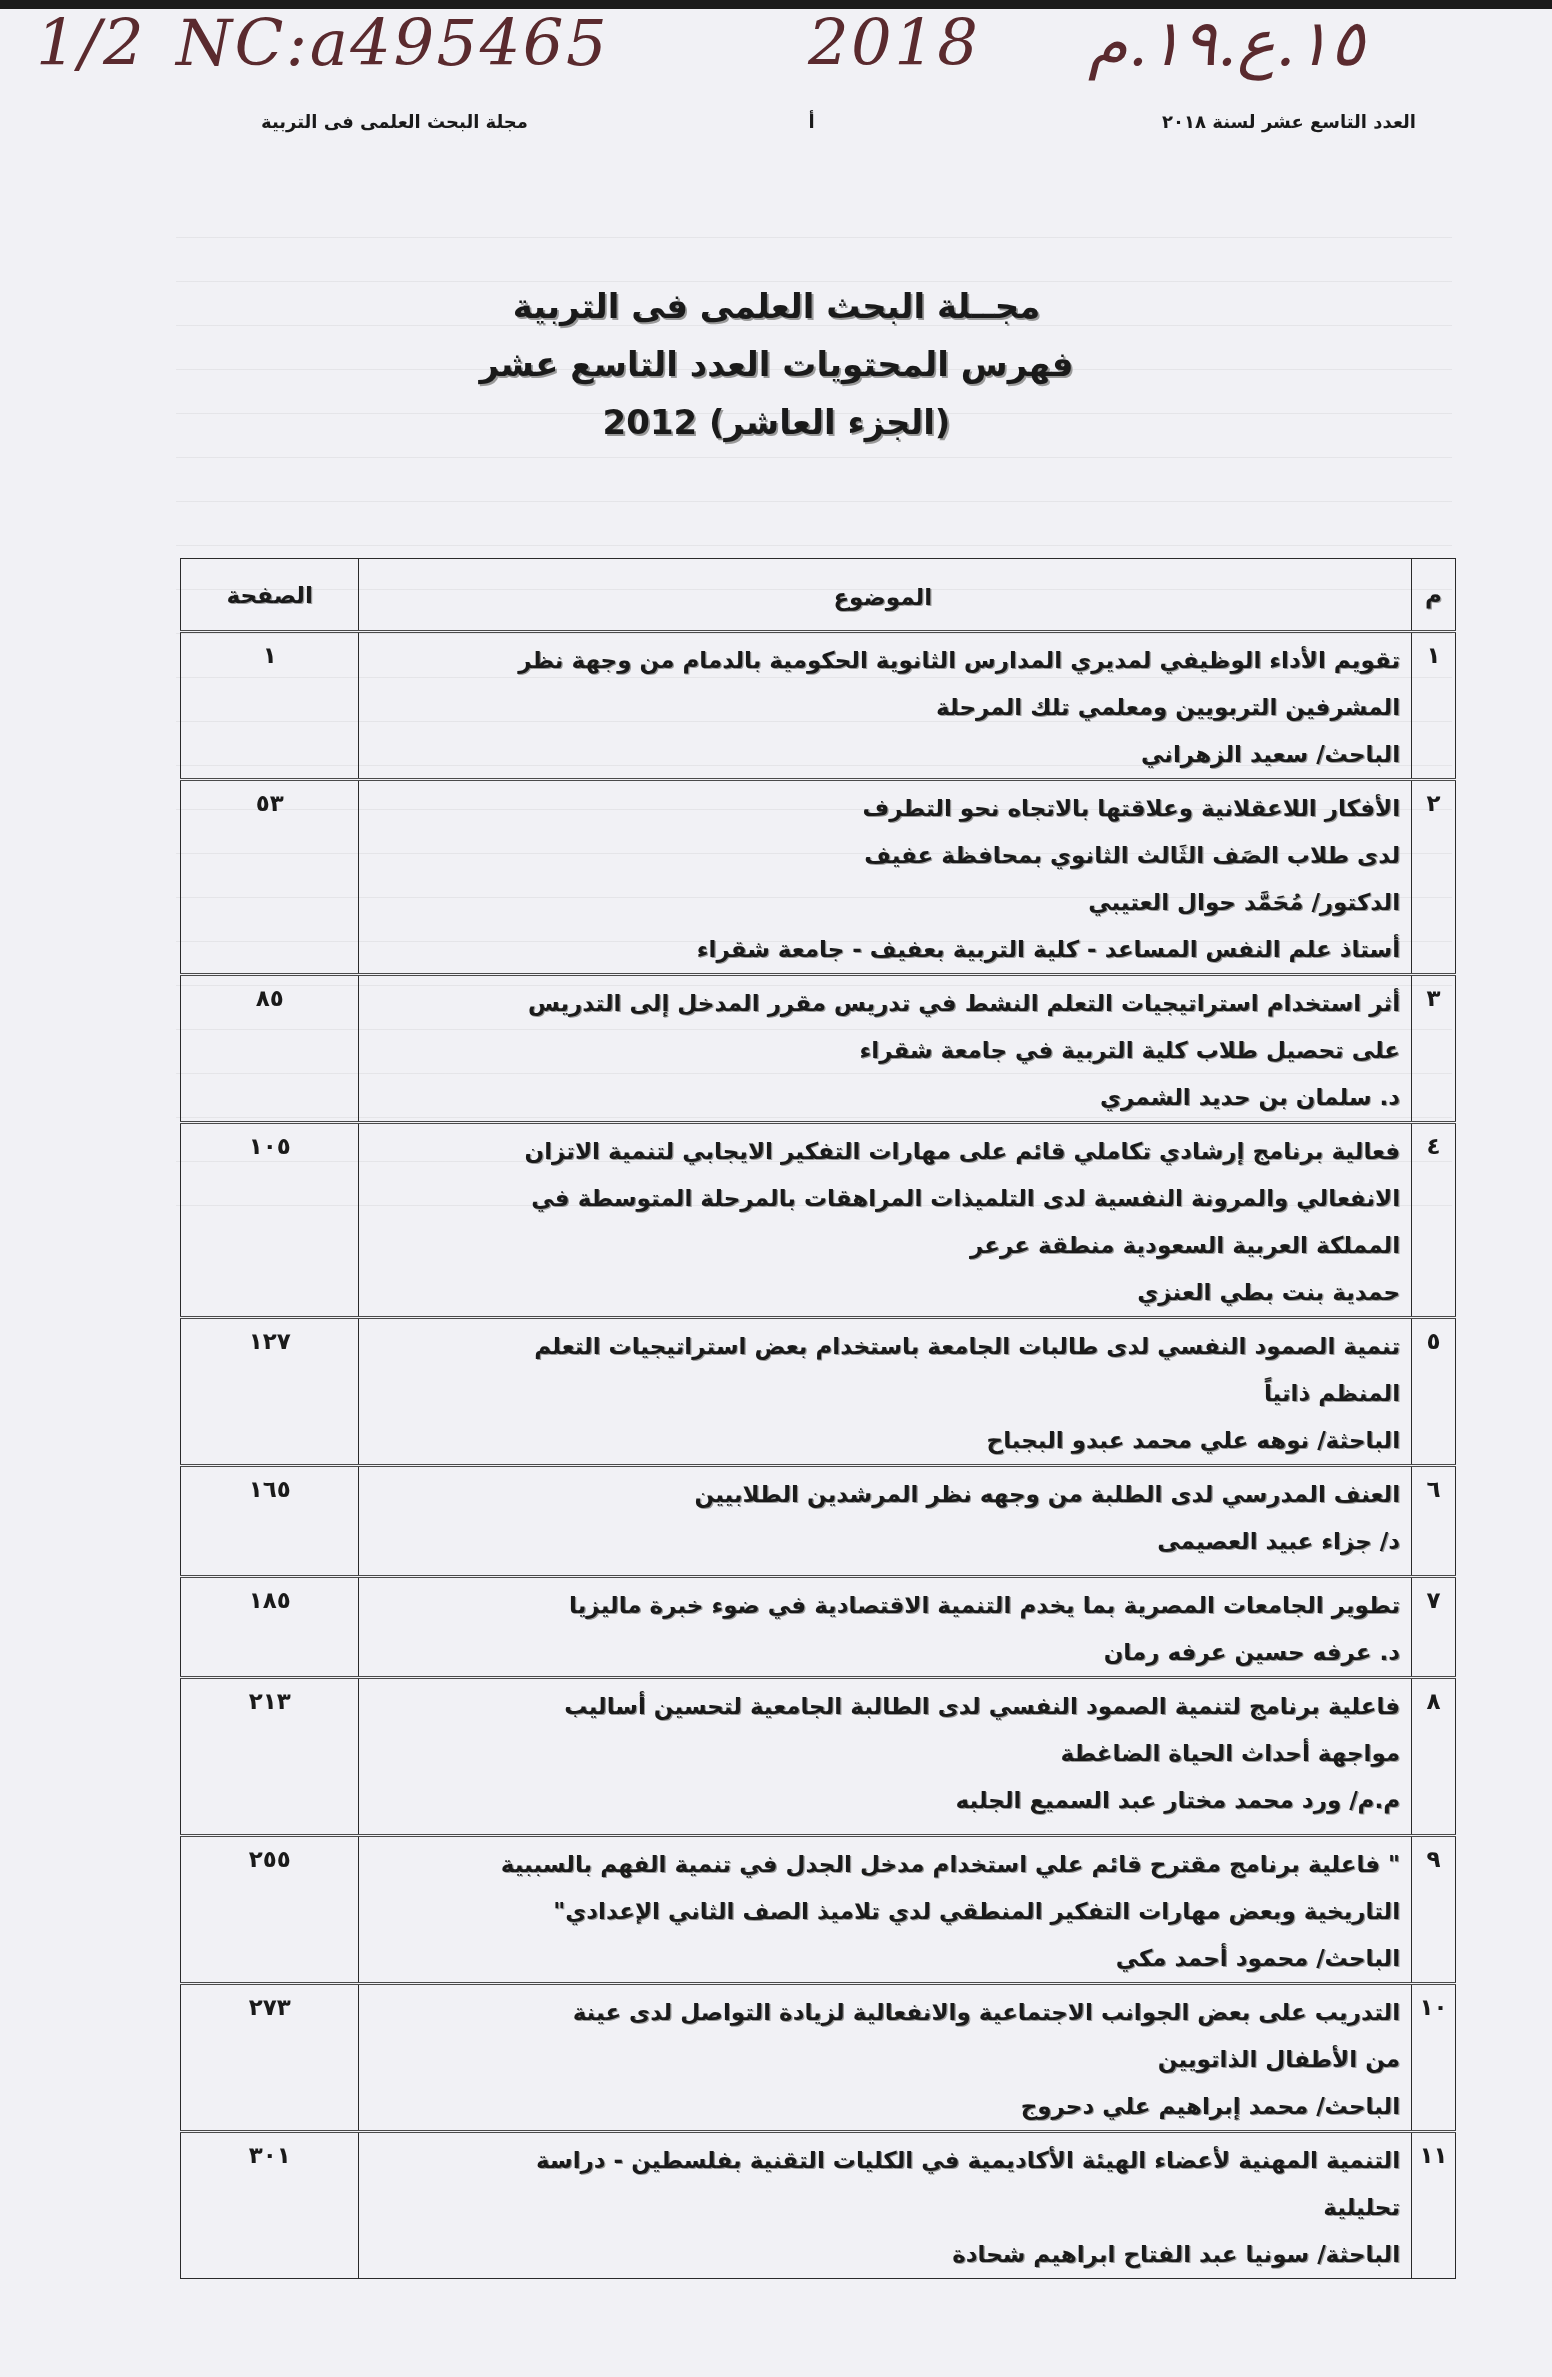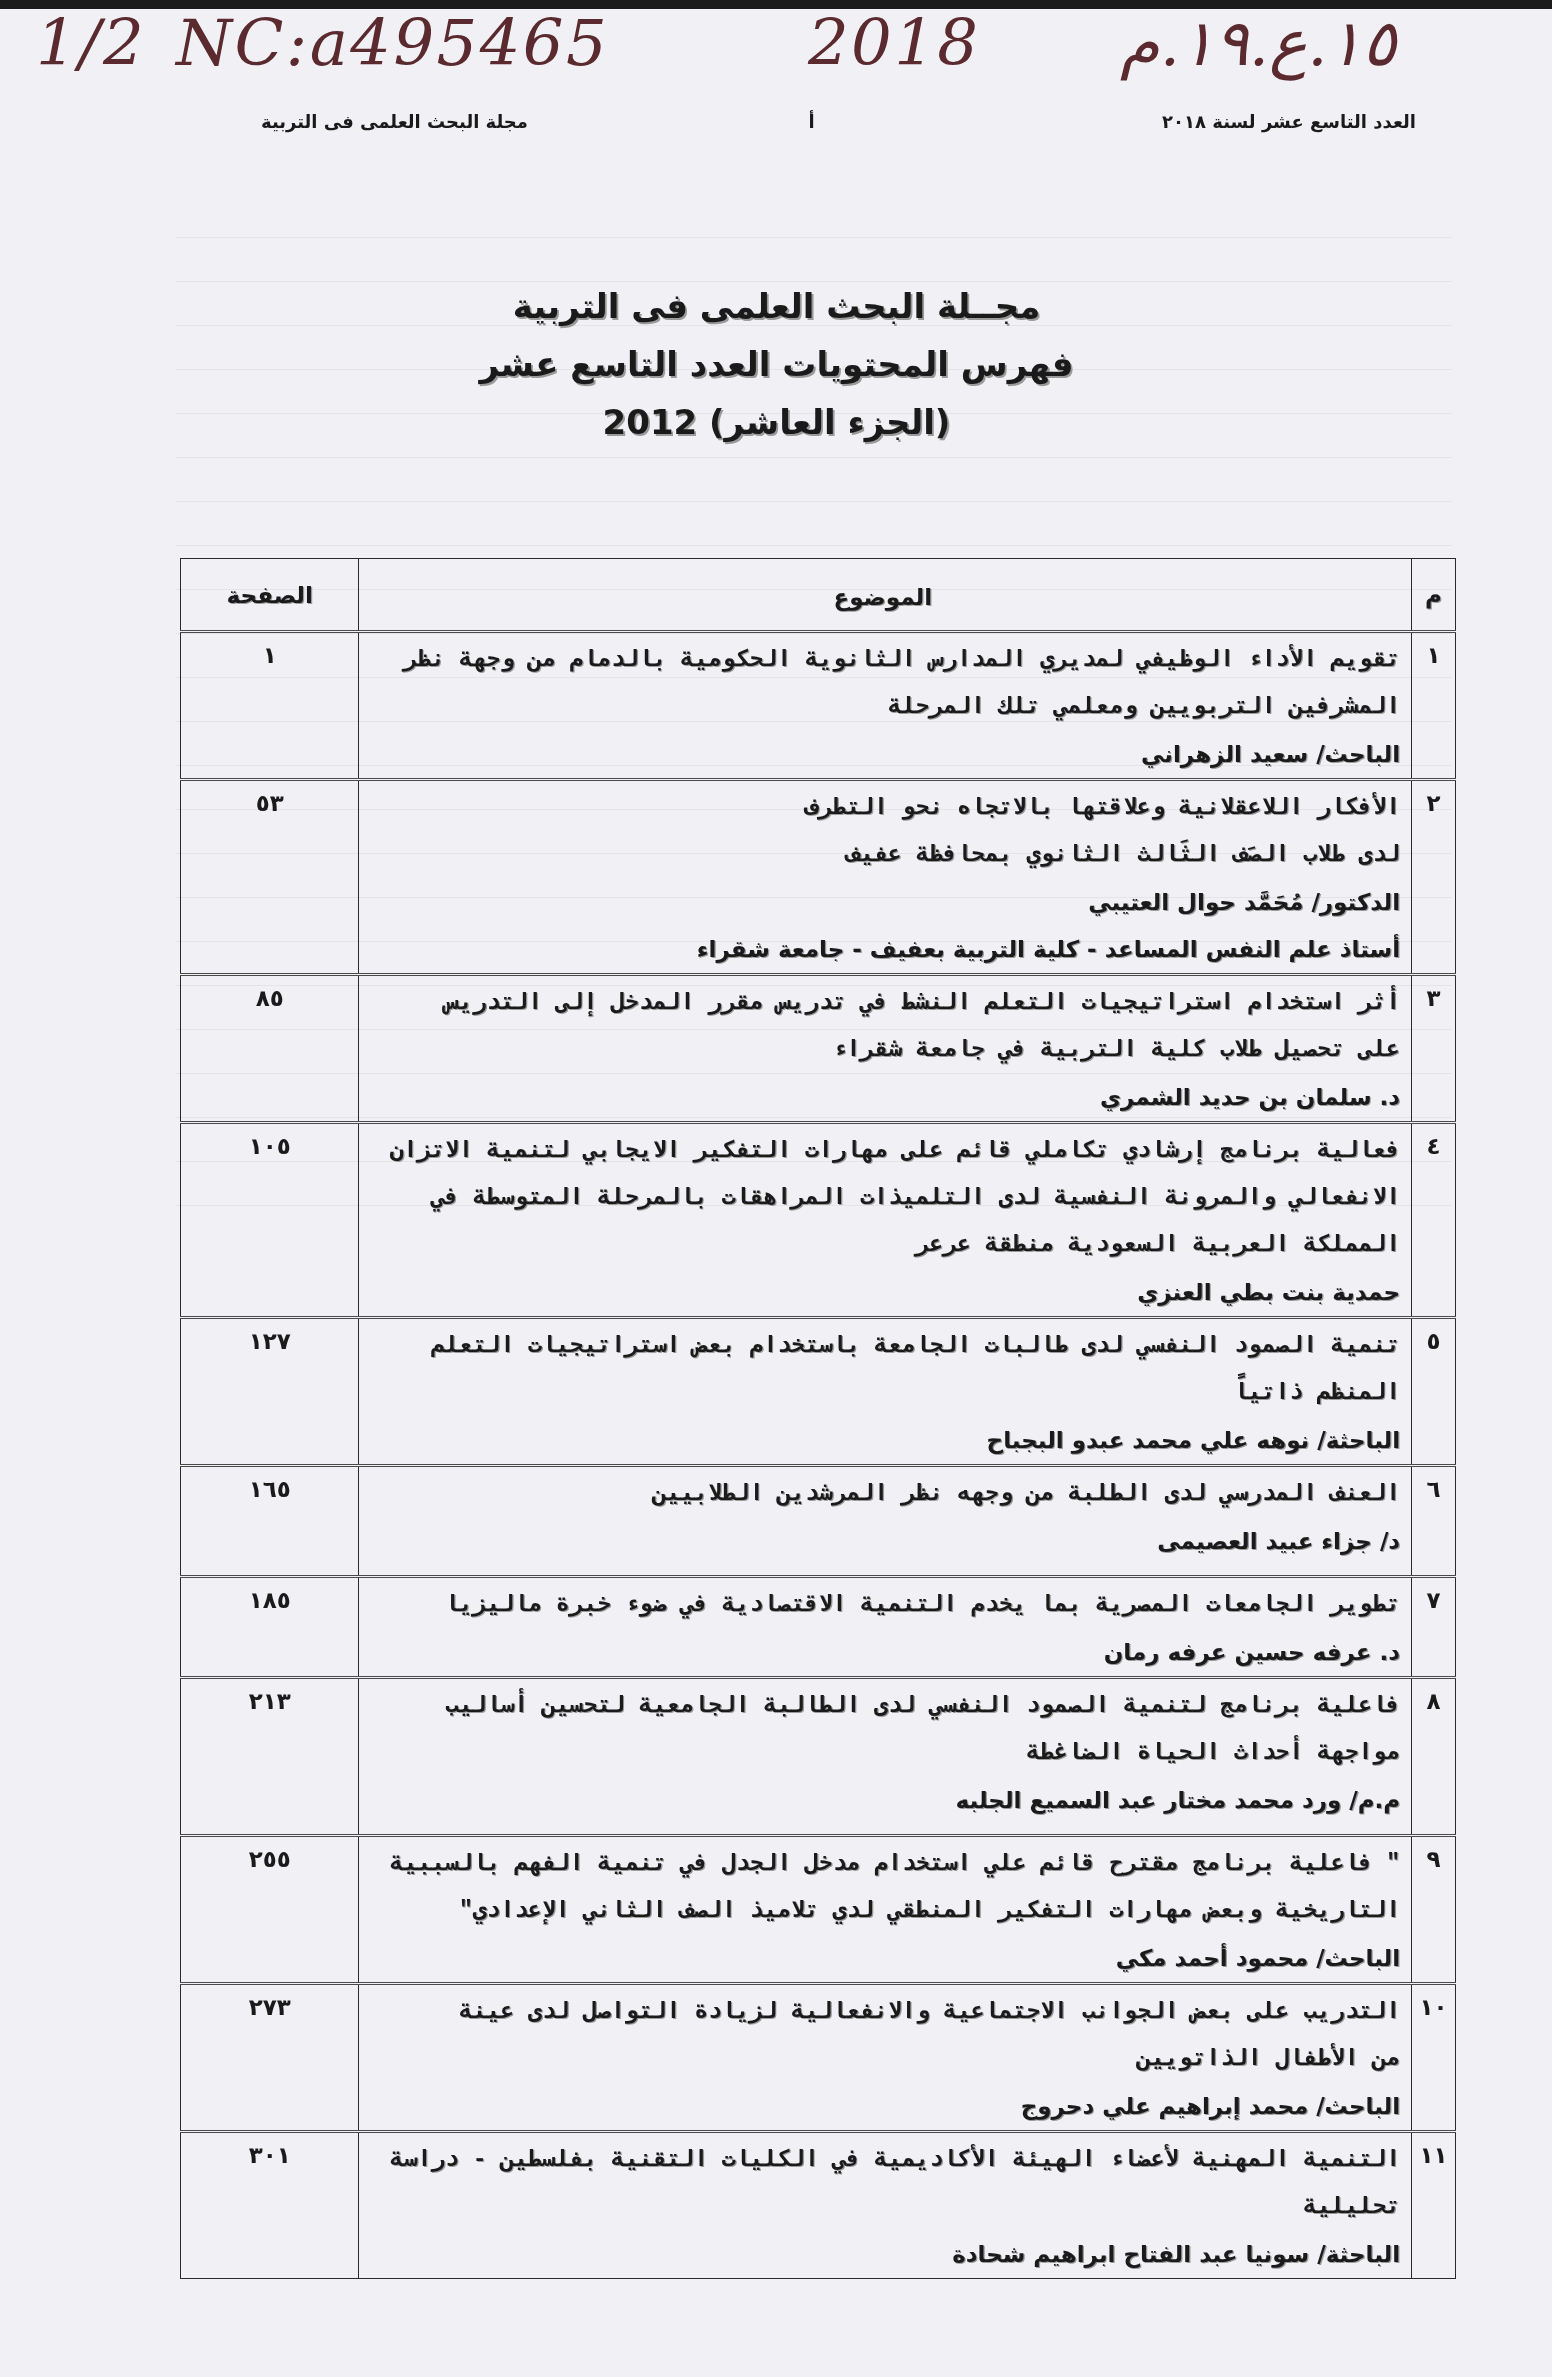--- a/index.html
+++ b/index.html
@@ -11,21 +11,21 @@
   }
   .top-bar { position:absolute; left:0; top:0; width:1553px; height:8.5px; background:#1b1b1b; }
   .handwriting {
     position:absolute; top:6px; height:73px;
     font-family:"DejaVu Serif", serif; font-style:italic;
     color:#5a2a2e; font-size:64px; letter-spacing:2.4px; white-space:nowrap;
   }
   .hw-page { left:36px; }
   .hw-nc { left:176px; }
   .hw-year { left:808px; }
-  .hw-date { left:1120px; direction:rtl;text-align:center; }
+  .hw-date { left:1088px; direction:rtl;text-align:center; }
   .running-header {
     position:absolute; top:103px; left:261px; width:1155px; height:36px;
     display:flex; flex-direction:row-reverse; justify-content:space-between; align-items:center;
     font-family:"DejaVu Sans", sans-serif; font-weight:bold; font-size:18px;
     direction:rtl;
     gap:32px;
   }
   .rh-left { margin-left:67px; }
   .title-block {
     position:absolute; top:277px; left:0; width:1553px; text-align:center; direction:rtl;
@@ -41,21 +41,20 @@
   tr.row-sep td { border-top:3.6px double #4a4a4a; }
   th { font-size:23px; font-weight:bold; height:67px; vertical-align:middle; text-shadow:1.2px 1.2px 0 #9a9a9a; }
   .col-num { width:41px; text-align:center; }
   .col-topic { width:1040px; text-align:right; padding:4px 11px 0 6px; }
   .col-page { width:176px; text-align:center; }
   td.col-num, td.col-page { font-size:23px; font-weight:bold; padding-top:8.5px; }
   td.col-page { letter-spacing:3.6px; }
   .topic-line {
     font-size:23px; font-weight:bold; line-height:47px;
     text-shadow:1.2px 1.2px 0 #9a9a9a;
-    font-family:Liberation Mono, monospace;
   }
   .author-line {
     font-size:23px; font-weight:bold; line-height:47px;
     text-shadow:1.2px 1.2px 0 #9a9a9a;
   }
   .show-through {
     position:absolute; left:176px; top:194px; width:1276px; height:1033px;
     opacity:0.08; pointer-events:none;
     background:repeating-linear-gradient(180deg, transparent 0 43px, #555 43px 44px);
   }

